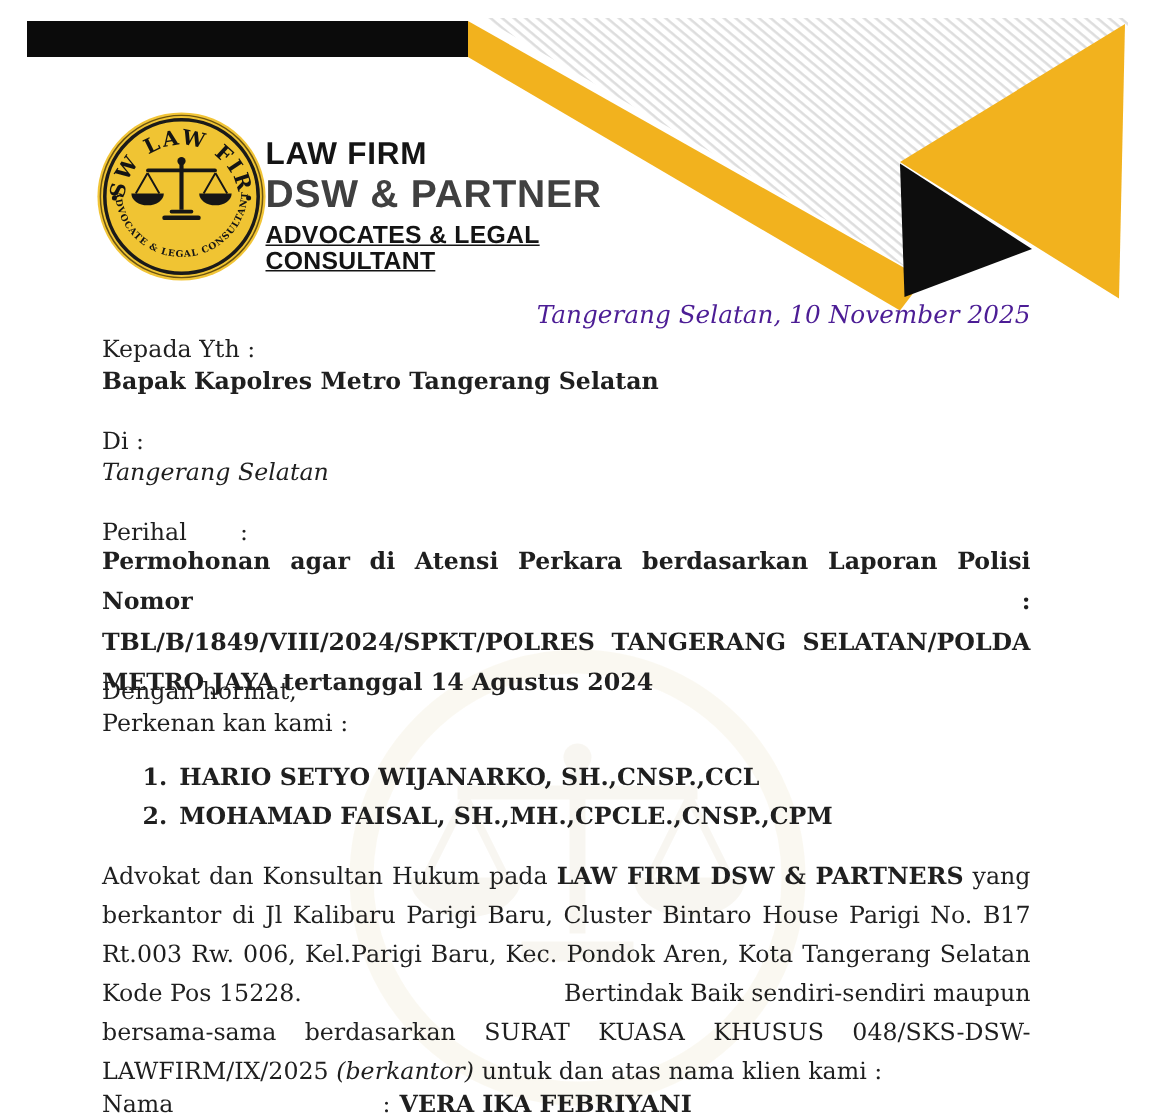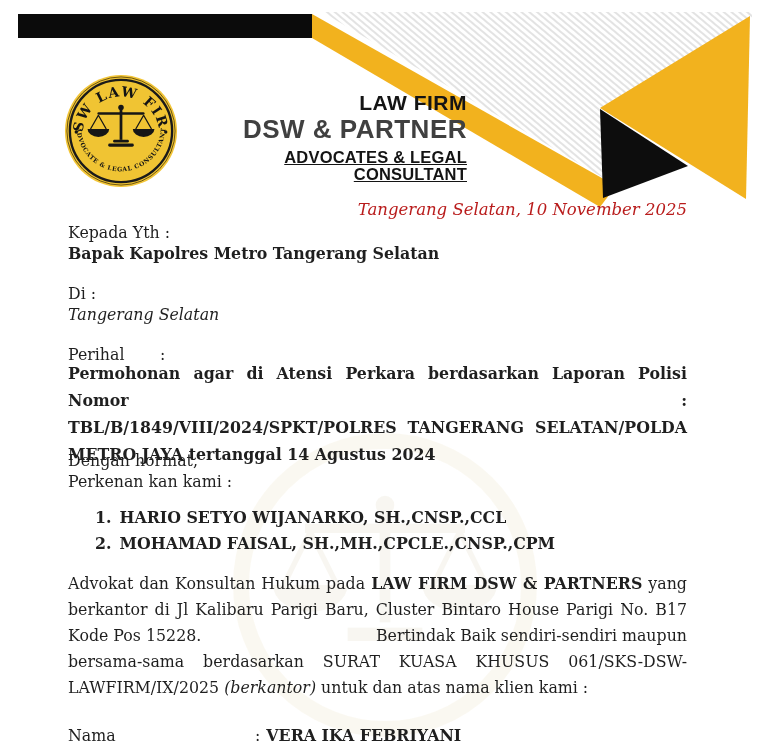--- a/index.html
+++ b/index.html
@@ -1,33 +1,33 @@
 <!DOCTYPE html>
 <html><head>
 <meta charset="utf-8">
 <style>
   html,body{margin:0;padding:0;background:#ffffff;}
   .page{position:relative;width:768px;height:744px;background:#ffffff;overflow:hidden;
         font-family:"DejaVu Serif", serif;color:#1f1f1f;}
   
   .header-art{position:absolute;left:0;top:0;}
   .logo-wrap{position:absolute;left:62px;top:72px;width:118px;height:118px;}
-  .wordmark{position:absolute;left:177px;top:92px;width:290px;text-align:right;
+  .wordmark{position:absolute;left:177px;top:92px;width:290px;text-align:left;
             font-family:"Liberation Sans", sans-serif;font-weight:bold;line-height:1;}
   .wm-line1{font-size:21px;color:#141414;letter-spacing:.5px;}
   .wm-line2{font-size:26px;color:#404040;margin-top:3px;letter-spacing:.5px;}
   .wm-line3{font-size:16.5px;color:#141414;margin-top:7px;letter-spacing:.2px;text-decoration:underline;}
   .watermark{position:absolute;left:225px;top:425px;opacity:.055;pointer-events:none;}
   
   .txt{position:absolute;left:68px;right:81px;font-size:15.8px;line-height:20.5px;}
   .par{line-height:26px;}
   .just{text-align:justify;text-align-last:justify;}
   .b{font-weight:bold;}
   .i{font-style:italic;}
-  .date-line{top:200px;text-align:right;font-style:italic;font-size:16.5px;color:#b91c1c;}
+  .date-line{top:200px;text-align:right;font-style:italic;font-size:16.5px;color:#4c1d95;}
   .recipient{top:223px;}
   .place{top:284px;}
   .subject-row{top:345px;}
   .subject-label{display:inline-block;width:92px;}
   .subject-par{top:360px;line-height:27px;font-weight:bold;}
   .greeting{top:451px;}
   .advocates{top:505px;line-height:26px;font-weight:bold;padding-left:27px;}
   .adv-num{display:inline-block;width:19px;}
   .body-par{top:571px;}
   .line4{display:flex;justify-content:space-between;}
@@ -130,25 +130,26 @@
   </div>
 
   <div class="txt advocates">
     <div><span class="adv-num">1.</span> <span>HARIO SETYO WIJANARKO, SH.,CNSP.,CCL</span></div>
     <div><span class="adv-num">2.</span> <span>MOHAMAD FAISAL, SH.,MH.,CPCLE.,CNSP.,CPM</span></div>
   </div>
 
   <div class="txt par body-par">
     <div class="just"><span>Advokat dan Konsultan Hukum pada</span> <span class="b">LAW FIRM DSW &amp; PARTNERS</span> <span>yang</span></div>
     <div class="just">berkantor di Jl Kalibaru Parigi Baru, Cluster Bintaro House Parigi No. B17</div>
+    <div class="just">Rt.003 Rw. 006, Kel.Parigi Baru, Kec. Pondok Aren, Kota Tangerang Selatan</div>
     <div class="line4">
         <span>Kode Pos 15228.</span>
         <span>Bertindak Baik sendiri-sendiri maupun</span>
       </div>
-    <div class="just">bersama-sama berdasarkan SURAT KUASA KHUSUS 061/SKS-DSW-</div>
+    <div class="just">bersama-sama berdasarkan SURAT KUASA KHUSUS 048/SKS-DSW-</div>
     <div><span>LAWFIRM/IX/2025</span> <span class="i">(berkantor)</span> <span>untuk dan atas nama klien kami :</span></div>
   </div>
 
   <div class="txt client-row">
     <span class="client-label">Nama</span>
       <span class="client-colon">:</span>
       <span class="b">VERA IKA FEBRIYANI</span>
   </div>
 
 </div>

